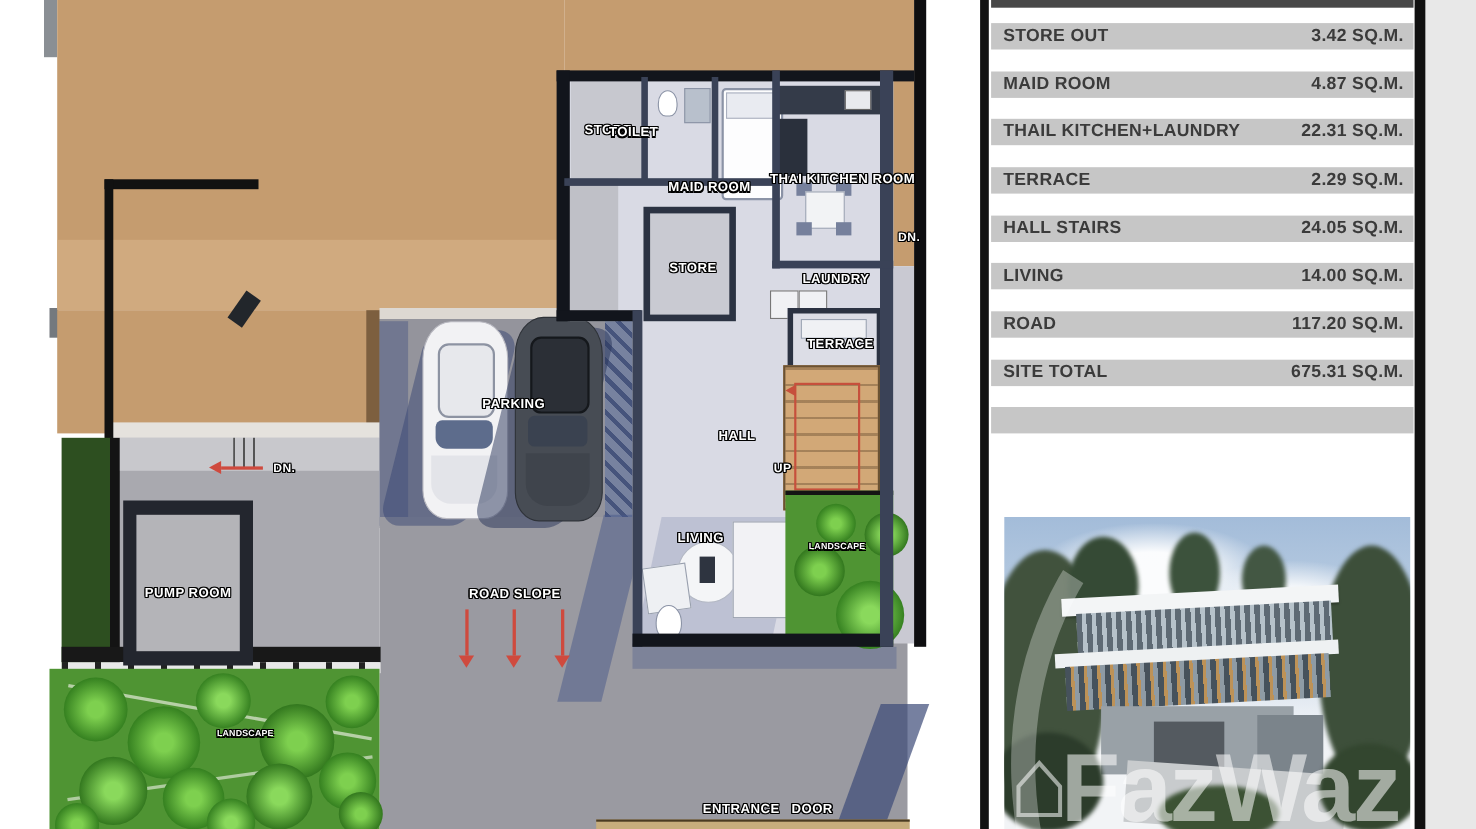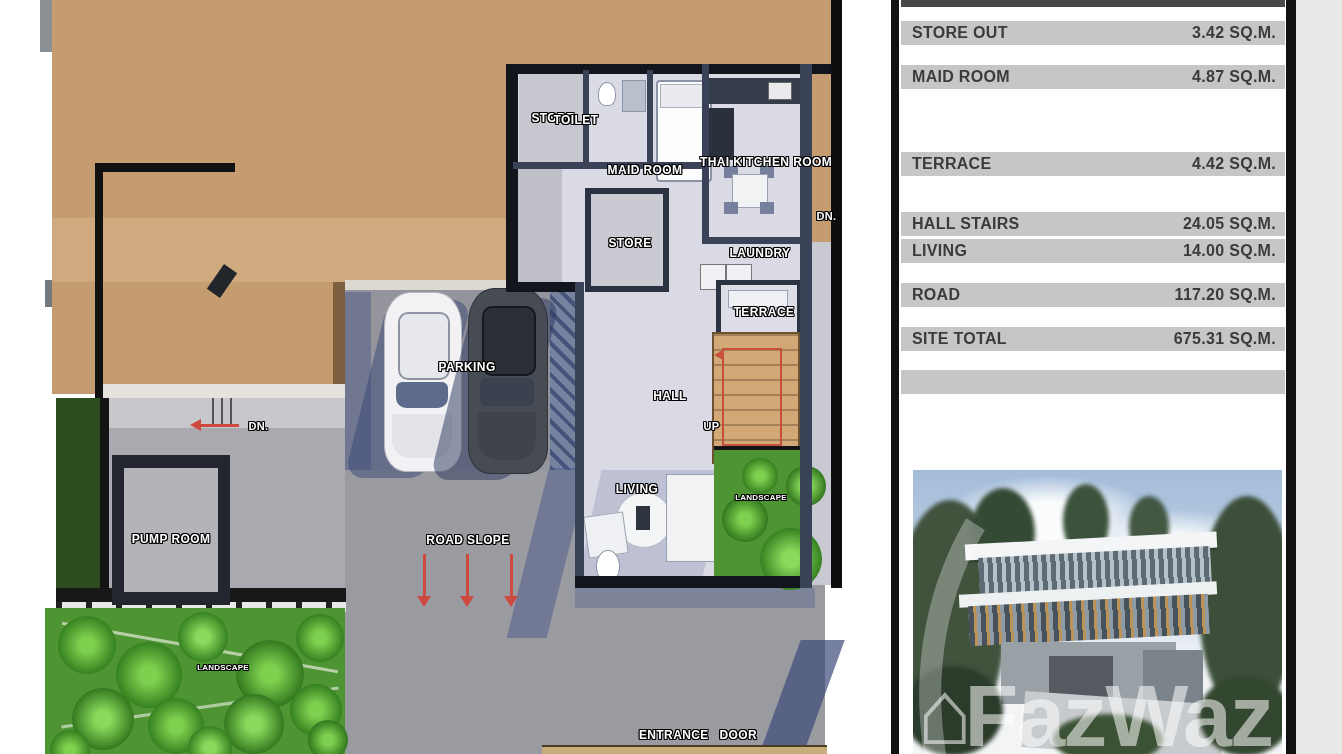--- a/index.html
+++ b/index.html
@@ -194,25 +194,29 @@
     <div class="t-row" style="top:0;height:7px;background:#484848;"></div>
 
     <div class="t-row" style="top:21px;">
       <span class="lab">STORE OUT</span>
       <span class="val">3.42 SQ.M.</span>
     </div>
     <div class="t-row" style="top:65px;">
       <span class="lab">MAID ROOM</span>
       <span class="val">4.87 SQ.M.</span>
     </div>
+    <div class="t-row" style="top:108px;">
+      <span class="lab">THAIL KITCHEN+LAUNDRY</span>
+      <span class="val">22.31 SQ.M.</span>
+    </div>
     <div class="t-row" style="top:152px;">
       <span class="lab">TERRACE</span>
-      <span class="val">4.42 SQ.M.</span>
-    </div>
-    <div class="t-row" style="top:212px;">
+      <span class="val">2.29 SQ.M.</span>
+    </div>
+    <div class="t-row" style="top:196px;">
       <span class="lab">HALL STAIRS</span>
       <span class="val">24.05 SQ.M.</span>
     </div>
     <div class="t-row" style="top:239px;">
       <span class="lab">LIVING</span>
       <span class="val">14.00 SQ.M.</span>
     </div>
     <div class="t-row" style="top:283px;">
       <span class="lab">ROAD</span>
       <span class="val">117.20 SQ.M.</span>

